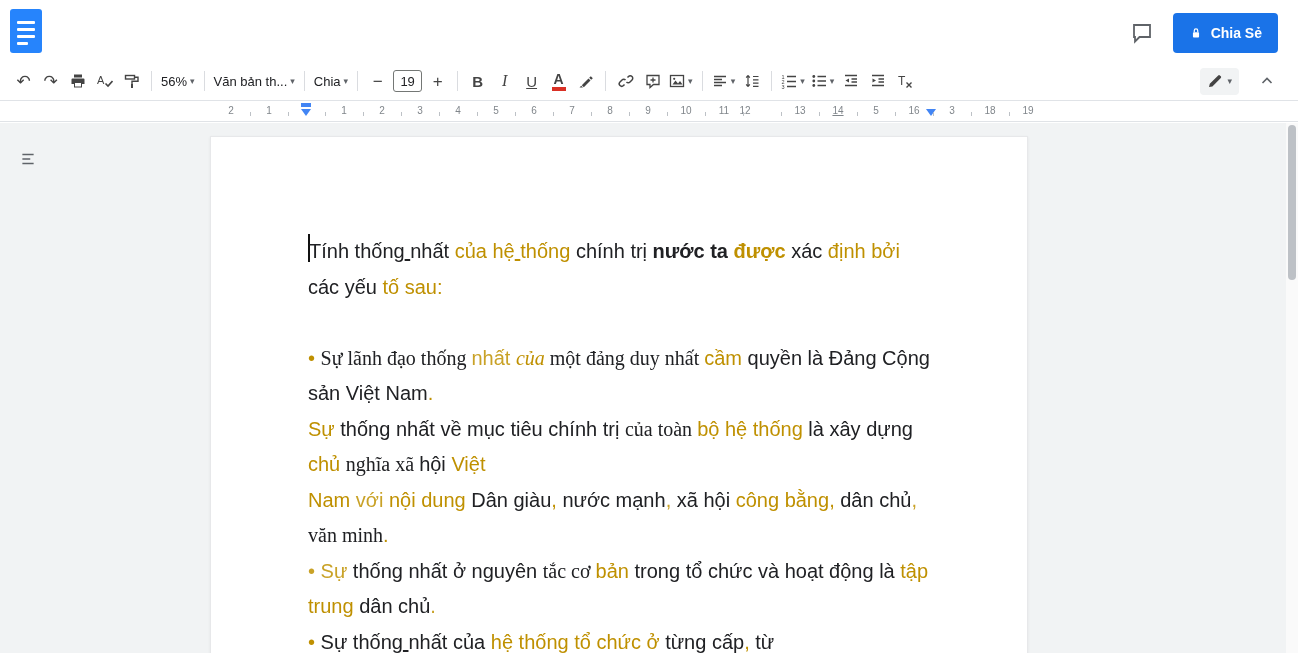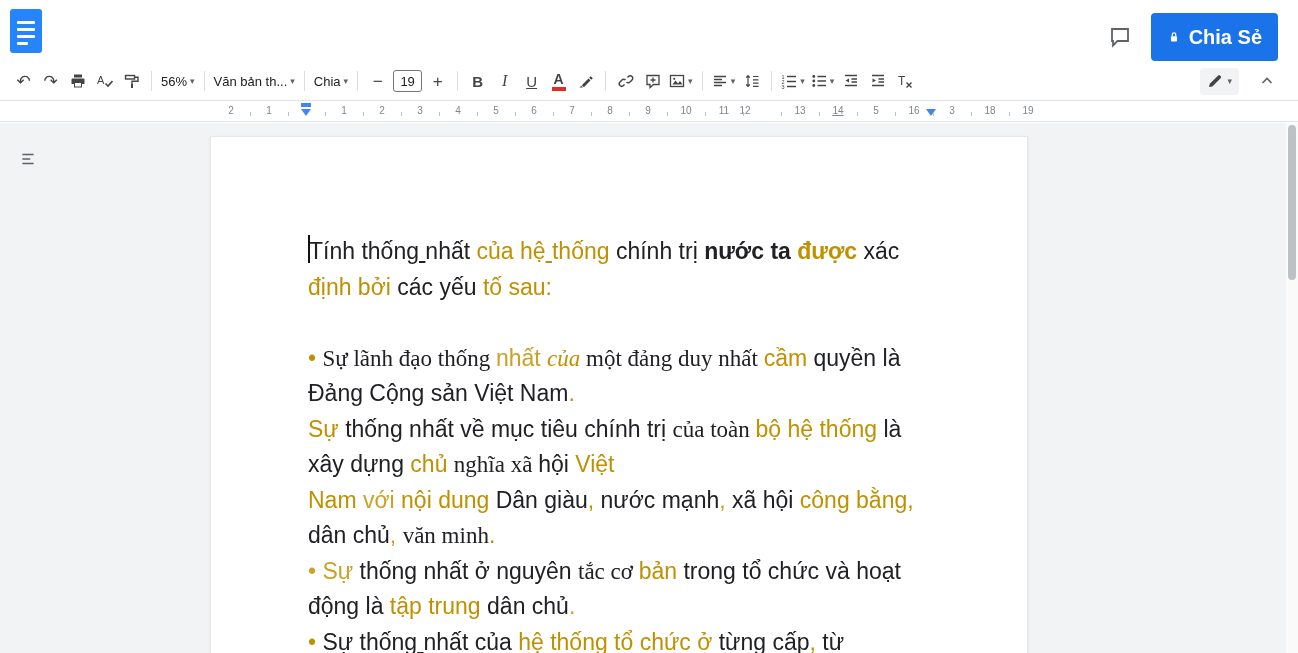--- a/index.html
+++ b/index.html
@@ -16,21 +16,21 @@
   .docs-logo .l4 { top:33px; width:11px; }
   .title-block { display:flex; flex-direction:column; padding-top:8px; }
   .title-row { display:flex; align-items:center; height:26px; }
   .doc-title { font-size:18px; color:#202124; padding:0 4px; margin-left:4px; white-space:nowrap; }
   .star { font-size:17px; color:#5f6368; padding:0 8px; cursor:pointer; }
   .tb-ic { display:inline-flex; align-items:center; justify-content:center; width:26px; height:26px; border-radius:50%; cursor:pointer; }
   .menu-row { display:flex; align-items:center; height:26px; margin-left:4px; }
   .menu-item { font-size:14px; color:#202124; padding:2px 8px; border-radius:4px; cursor:pointer; white-space:nowrap; }
   .last-edit { font-size:13px; color:#777; text-decoration:underline; margin-left:14px; white-space:nowrap; cursor:pointer; }
   .topbar-right { margin-left:auto; display:flex; align-items:center; padding:13px 20px 0 0; gap:18px; }
-  .share-btn { display:flex; align-items:center; gap:8px; background:#1a73e8; color:#fff; font-size:20px; font-weight:700; border:none; border-radius:4px; height:48px; padding:0 16px; cursor:pointer; white-space:nowrap; }
+  .share-btn { display:flex; align-items:center; gap:8px; background:#1a73e8; color:#fff; font-size:14px; font-weight:700; border:none; border-radius:4px; height:40px; padding:0 16px; cursor:pointer; white-space:nowrap; }
 
   
   .toolbar { position:absolute; left:0; top:62px; width:100%; height:39px; background:#fff; border-bottom:1px solid #e0e3e7; display:flex; align-items:center; padding:0 10px; }
   .tbtn { display:inline-flex; align-items:center; justify-content:center; min-width:27px; height:27px; border-radius:4px; cursor:pointer; color:#444; gap:3px; padding:0 3px; position:relative; }
   .tbtn .glyph { font-size:17px; line-height:1; color:#444; }
   .tbtn .glyph.b { font-weight:700; font-size:15px; }
   .tbtn .glyph.i { font-style:italic; font-family:"Liberation Serif",serif; font-size:16px; }
   .tbtn .glyph.u { text-decoration:underline; font-size:15px; }
   .tbtn .glyph.tc { font-size:14px; font-weight:700; line-height:1; }
   .tc-wrap { display:flex; flex-direction:column; align-items:center; }
@@ -48,21 +48,21 @@
   .ruler-tick { position:absolute; top:11px; width:1px; height:4px; background:#bdc1c6; }
   .ind-left { position:absolute; left:301px; top:2px; width:11px; }
   .ind-bar { width:10px; height:4px; background:#4285f4; margin-bottom:2px; }
   .tri { width:0; height:0; border-left:5px solid transparent; border-right:5px solid transparent; border-top:7px solid #4285f4; }
   .ind-right { position:absolute; left:926px; top:8px; }
 
   
   .workspace { position:absolute; left:0; top:123px; width:100%; height:530px; background:#f1f3f4; overflow:hidden; }
   .outline-toggle { position:absolute; left:16px; top:24px; width:24px; height:24px; display:flex; align-items:center; justify-content:center; border-radius:50%; cursor:pointer; }
   .page { position:absolute; left:210px; top:13px; width:818px; height:1000px; background:#fff; border:1px solid #e7e8ea; box-shadow:0 1px 3px rgba(0,0,0,0.06); padding:97px 97px 0 97px; cursor:text; }
-  .para { font-size:23px; line-height:35.5px; white-space:pre-wrap; word-wrap:break-word; }
+  .para { font-size:20px; line-height:35.5px; white-space:pre-wrap; word-wrap:break-word; }
   .para.empty { height:35.5px; }
   .caret { display:inline-block; width:2px; height:28px; background:#111; vertical-align:-4px; margin-right:-1px; }
 
   
   .scrollbar { position:absolute; right:0; top:123px; width:12px; height:530px; background:#fafafa; }
   .scroll-thumb { position:absolute; right:2px; top:2px; width:8px; height:155px; background:#bdc1c6; border-radius:4px; cursor:pointer; }
 
   svg { display:block; }
 </style>
 </head>

